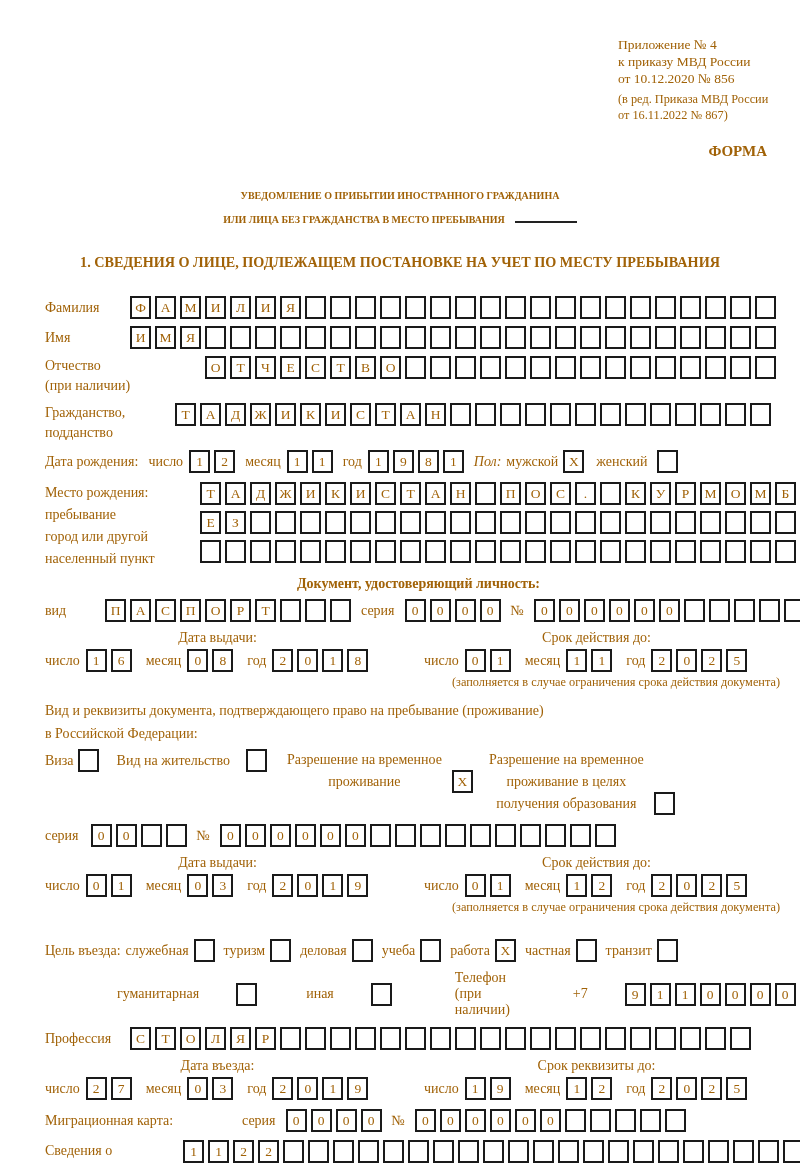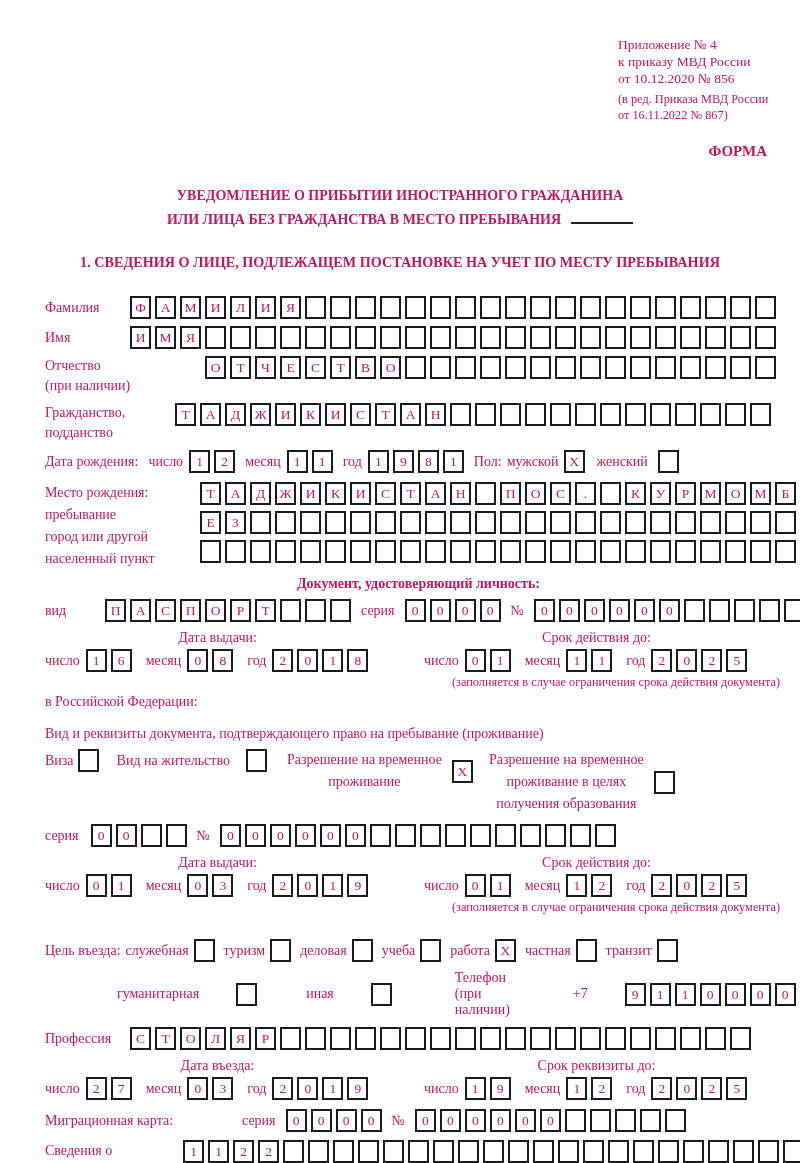--- a/index.html
+++ b/index.html
@@ -1,25 +1,25 @@
 <!DOCTYPE html>
 <html><head>
 <meta charset="utf-8">
 <style>
   html,body{margin:0;padding:0;background:#fff;}
   .page{
-    width:800px;height:1163px;overflow:hidden;background:#fff;color:#be185d;
+    width:800px;height:1163px;overflow:hidden;background:#fff;color:#a16207;
     font-family:"Liberation Serif","DejaVu Serif",serif;font-size:14px;position:relative;
   }
   
   .hdr{margin:36px 0 0 618px;font-size:13.5px;line-height:17px;}
   .hdr .rev{font-size:12.3px;line-height:15.5px;margin-top:5px;}
   .forma{margin:20px 33px 0 0;text-align:right;font-weight:bold;font-size:15px;}
   
-  .title{margin-top:24px;text-align:center;font-weight:bold;font-size:14px;line-height:24px;}
+  .title{margin-top:24px;text-align:center;font-weight:bold;font-size:10px;line-height:24px;}
   .blank-line{display:inline-block;width:62px;height:13px;border-bottom:2px solid #222;margin-left:10px;}
   .sechead{margin-top:22px;text-align:center;font-weight:bold;font-size:14.2px;}
   
   .content{padding:18px 8px 0 45px;}
   .frow{display:flex;align-items:center;margin-top:7px;}
   .frow.top{align-items:flex-start;}
   .lbl{flex:0 0 auto;}
   .lblcol{flex:0 0 auto;line-height:20px;}
   .lblcol div{white-space:nowrap;}
   .w60{width:60px;} .w85{width:85px;} .w120{width:120px;} .w130{width:130px;} .w155{width:155px;} .w160{width:160px;}
@@ -38,21 +38,21 @@
   .dcol.c2{margin-left:34px;}
   .dhead{text-align:center;margin-bottom:3px;}
   .drow{display:flex;align-items:center;}
   .drow .dlbl{margin:0 6px 0 0;}
   .drow .grp{margin-left:14px;display:flex;align-items:center;}
   .note{font-size:12.3px;margin-top:3px;}
   .note.right{text-align:right;padding-right:12px;}
   .intro{margin-top:9px;line-height:23px;}
   
   .optrow{display:flex;align-items:flex-start;margin-top:4px;}
-  .pair{display:flex;align-items:center;}
+  .pair{display:flex;align-items:flex-end;}
   .pair .plbl{line-height:23px;}
   .optml{text-align:center;line-height:22px;}
   .optml div{white-space:nowrap;}
   .cb{flex:0 0 auto;}
   
   .purprow{display:flex;align-items:center;margin-top:24px;}
   .purprow .plbl{margin-right:5px;}
   .purprow .cb{margin-right:9px;}
   .indent72{padding-left:72px;gap:32px;}
 </style>
@@ -224,21 +224,21 @@
           <span class="cell">1</span>
           <span class="cell">1</span>
         </span>
       <span class="dlbl">год</span>
       <span class="cells">
           <span class="cell">1</span>
           <span class="cell">9</span>
           <span class="cell">8</span>
           <span class="cell">1</span>
         </span>
-      <span class="lbl" style="margin-left:10px;">Пол:</span>
+      <span class="lbl" style="margin-left:10px;font-style:italic;">Пол:</span>
       <span class="lbl" style="margin-left:5px;">мужской</span>
       <span class="cell cb" style="margin-left:5px;">X</span>
       <span class="lbl" style="margin-left:12px;">женский</span>
       <span class="cell cb" style="margin-left:10px;"></span>
     </div>
 
     <div class="frow top" style="margin-top:9px;">
       <div class="lblcol w155" style="line-height:22px;">
         <div>Место рождения:</div>
         <div>пребывание</div>
@@ -415,22 +415,22 @@
                 <span class="cell">0</span>
                 <span class="cell">2</span>
                 <span class="cell">5</span>
               </span>
             </span>
         </div>
       </div>
     </div>
     <div class="note right">(заполняется в случае ограничения срока действия документа)</div>
 
+    <div class="intro">Вид и реквизиты документа, подтверждающего право на пребывание (проживание)</div>
     <div class="intro" style="margin-top:0;">в Российской Федерации:</div>
-    <div class="intro">Вид и реквизиты документа, подтверждающего право на пребывание (проживание)</div>
 
     <div class="optrow">
       <span class="pair">
         <span class="plbl">Виза</span>
         <span class="cell cb" style="margin-left:4px;"></span>
       </span>
       <span class="pair" style="margin-left:18px;">
         <span class="plbl">Вид на жительство</span>
         <span class="cell cb" style="margin-left:16px;"></span>
       </span>

